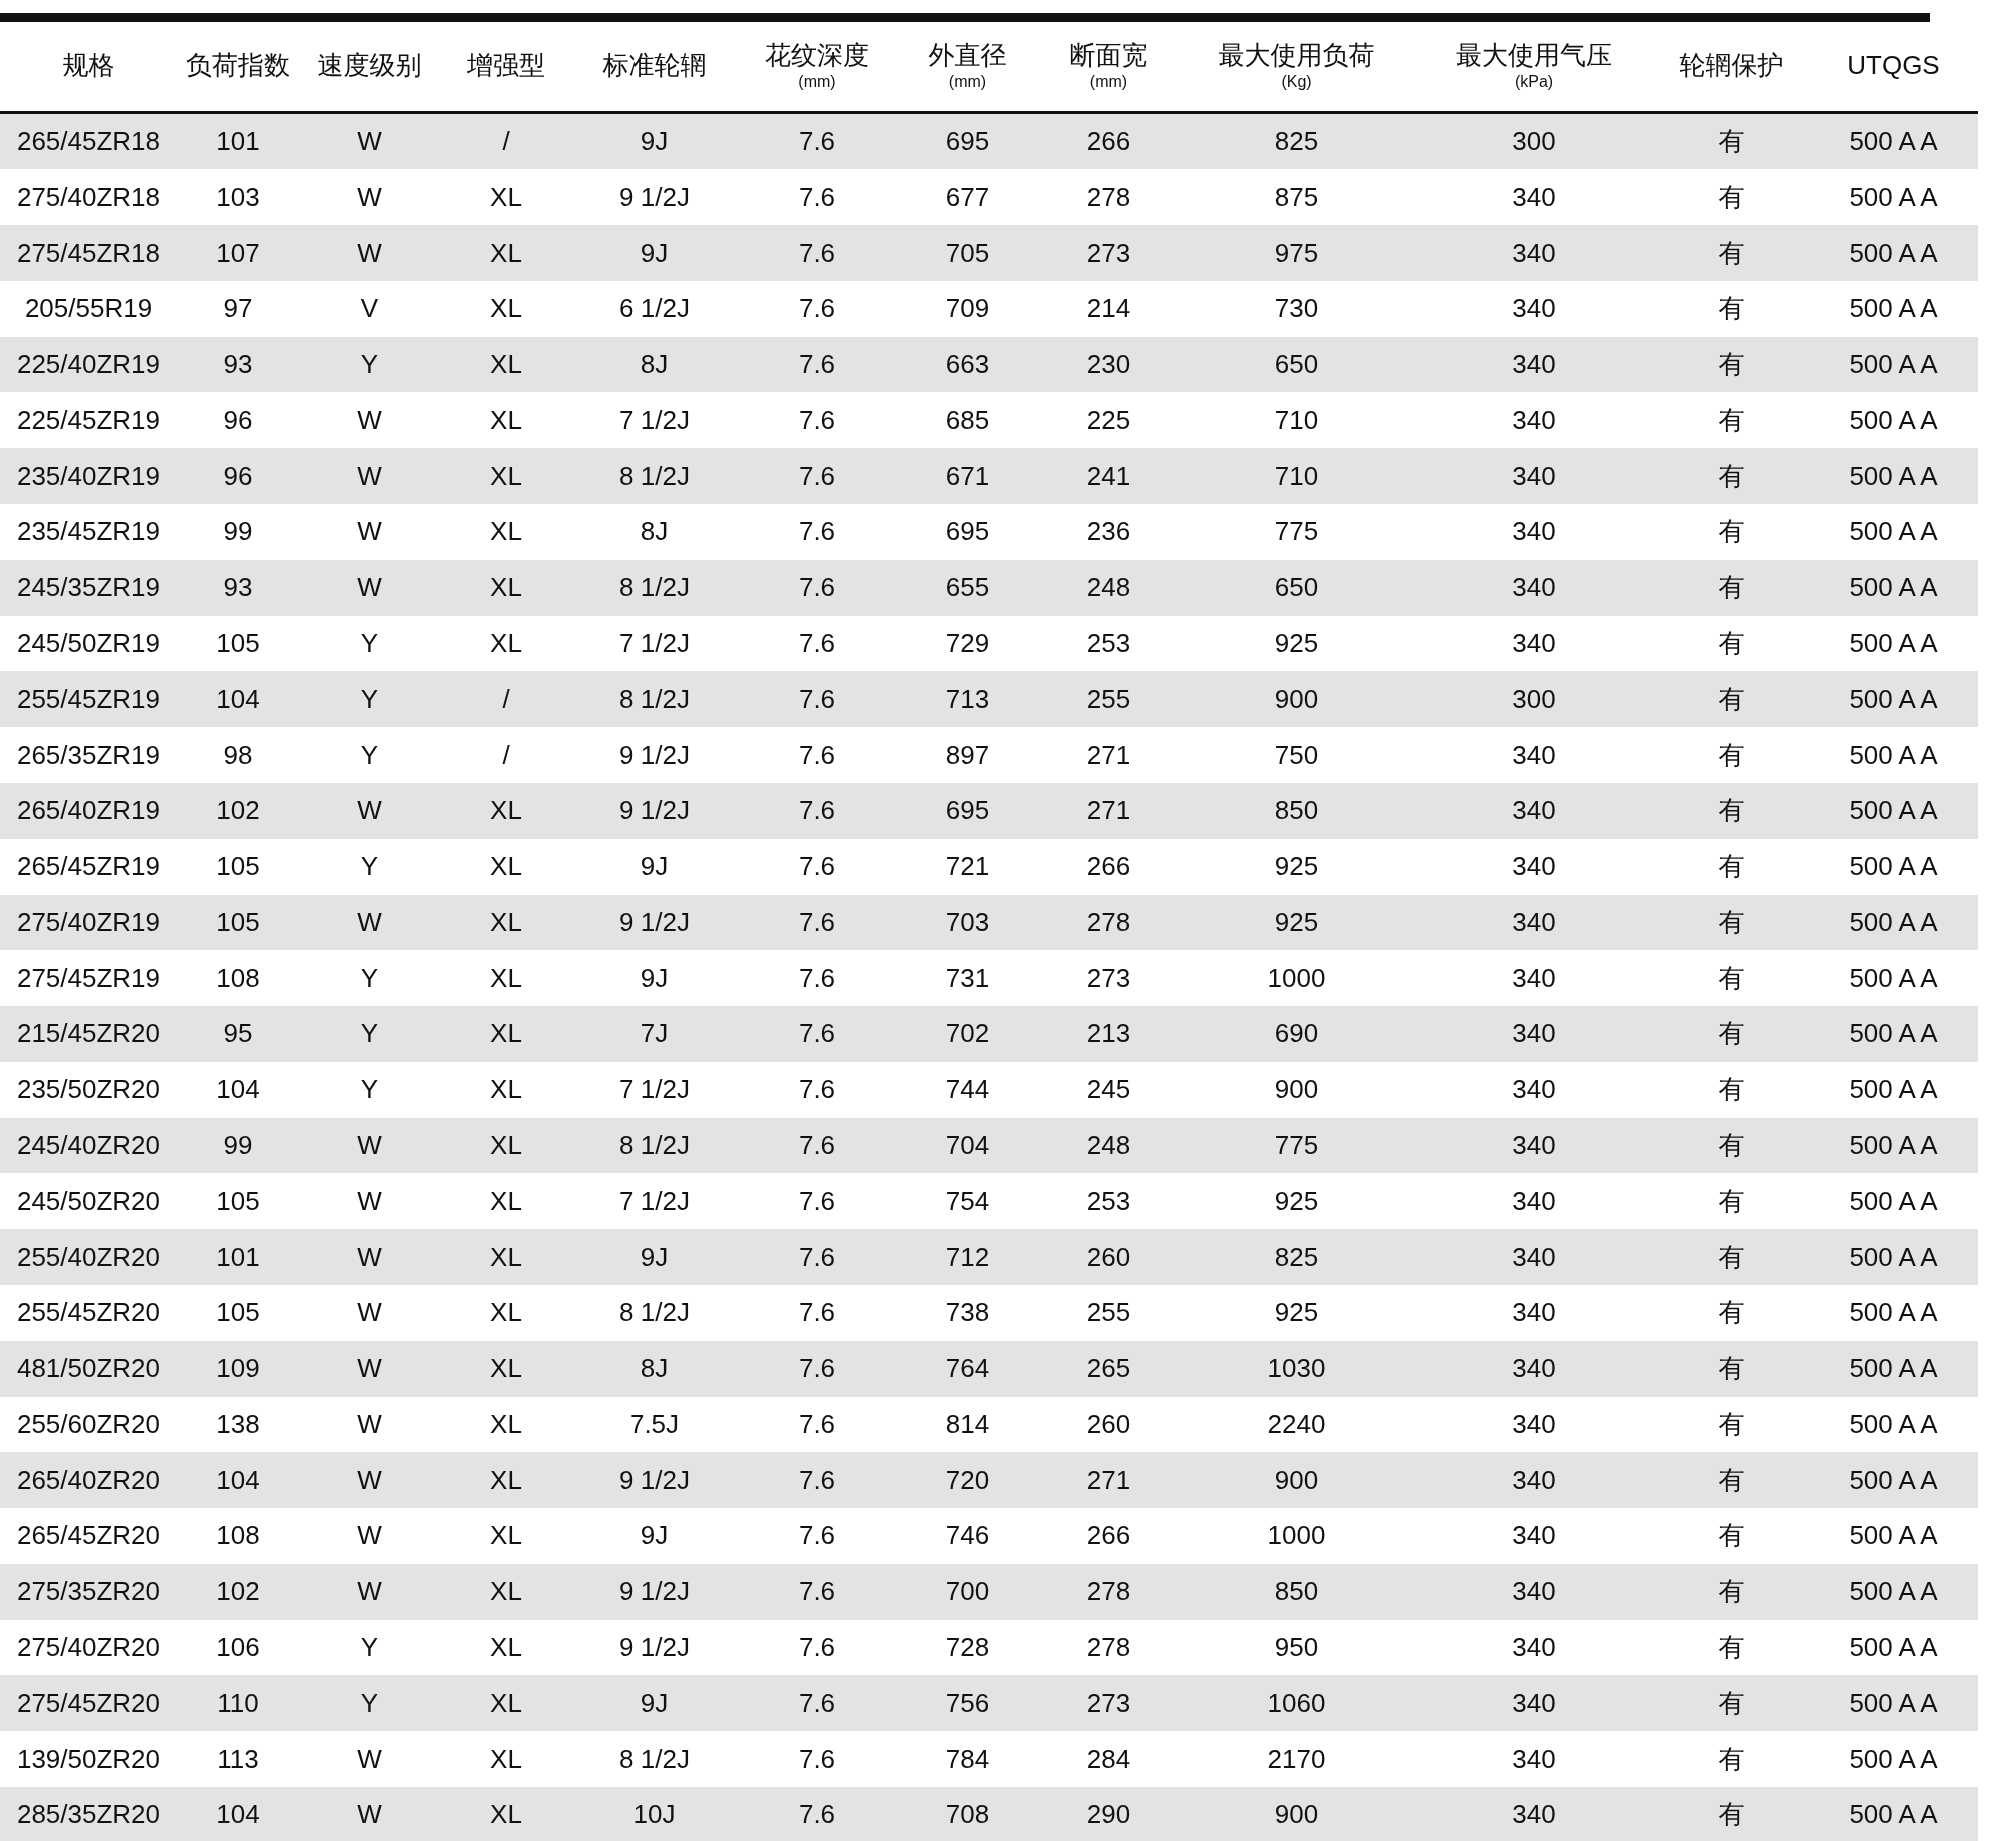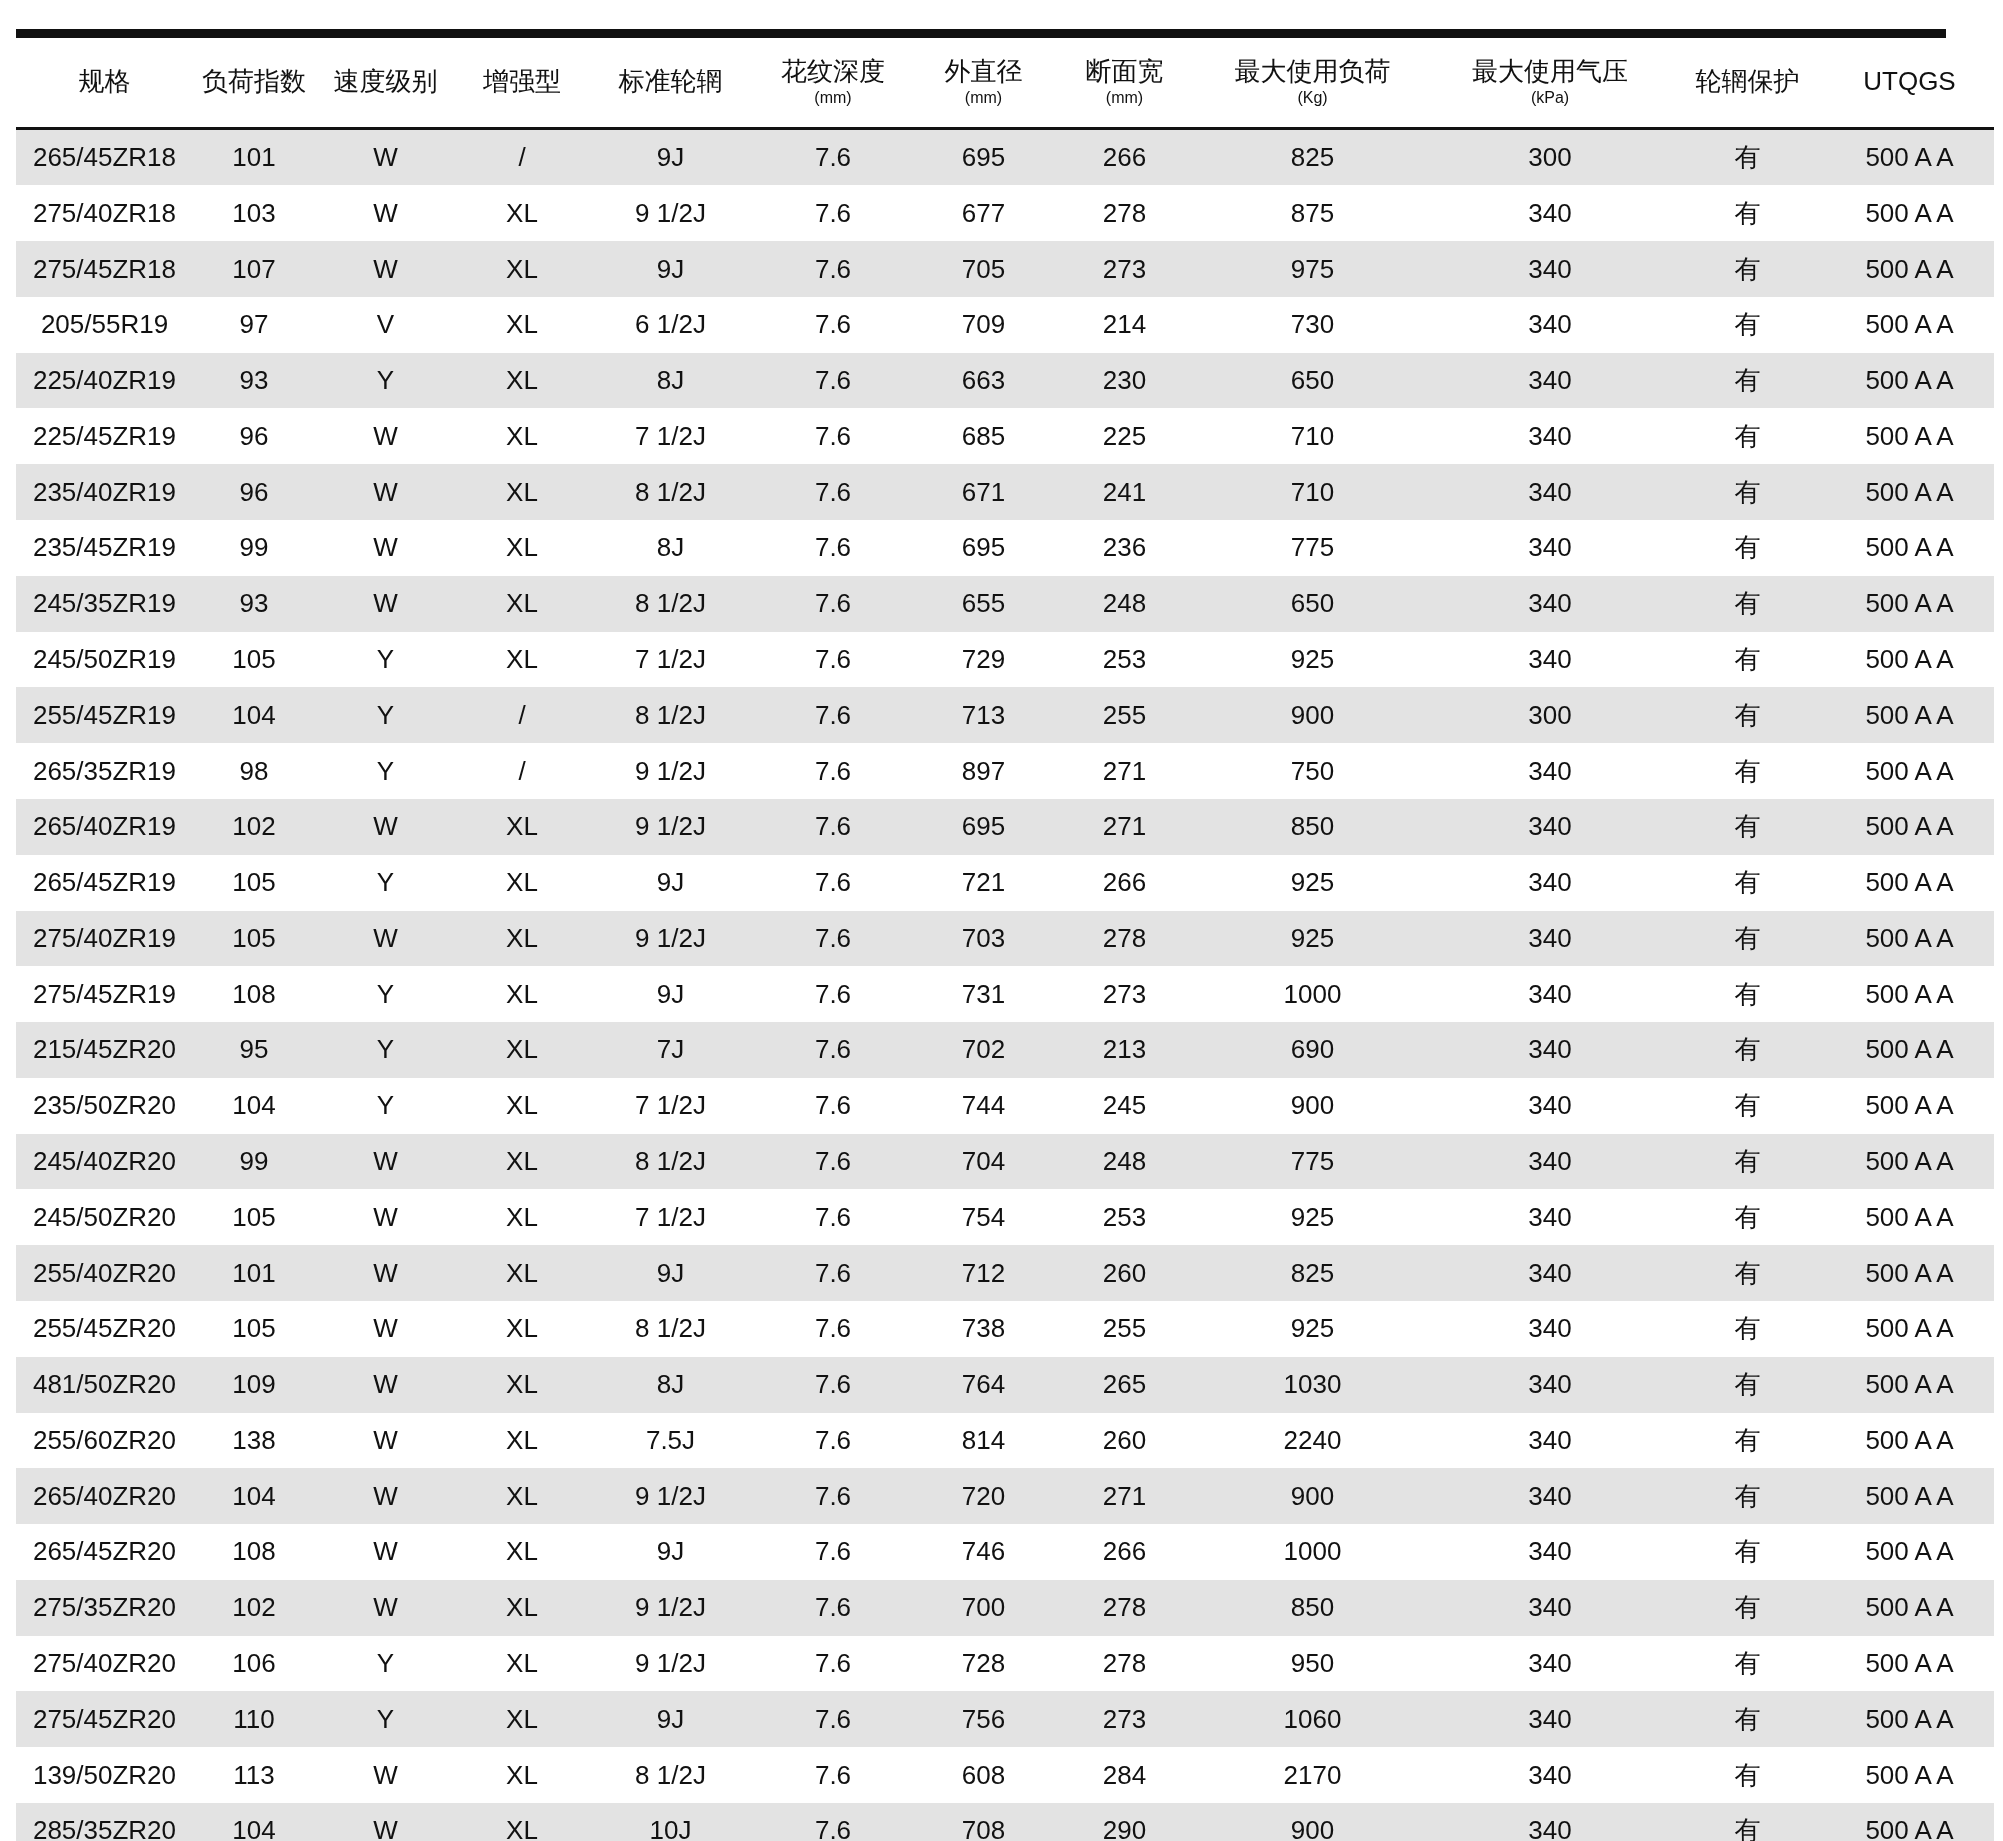--- a/index.html
+++ b/index.html
@@ -11,21 +11,21 @@
     width: 2004px;
     height: 1842px;
     font-family: "Liberation Sans", sans-serif;
     color: #1a1a1a;
     -webkit-font-smoothing: antialiased;
   }
   .page {
     width: 1604px;
     height: 1842px;
     box-sizing: border-box;
-    padding: 16px;
+    padding: 0;
     position: relative;
   }
   .table-wrap {
     width: 1930px;
     margin: 0 auto;
     padding-top: 13px;
   }
   table.spec {
     width: 100%;
     border-collapse: collapse;
@@ -538,21 +538,21 @@
             <td>有</td>
             <td>500 A A</td>
           </tr>
           <tr class="even">
             <td>139/50ZR20</td>
             <td>113</td>
             <td>W</td>
             <td>XL</td>
             <td>8 1/2J</td>
             <td>7.6</td>
-            <td>608</td>
+            <td>784</td>
             <td>284</td>
             <td>2170</td>
             <td>340</td>
             <td>有</td>
             <td>500 A A</td>
           </tr>
           <tr class="odd">
             <td>285/35ZR20</td>
             <td>104</td>
             <td>W</td>

